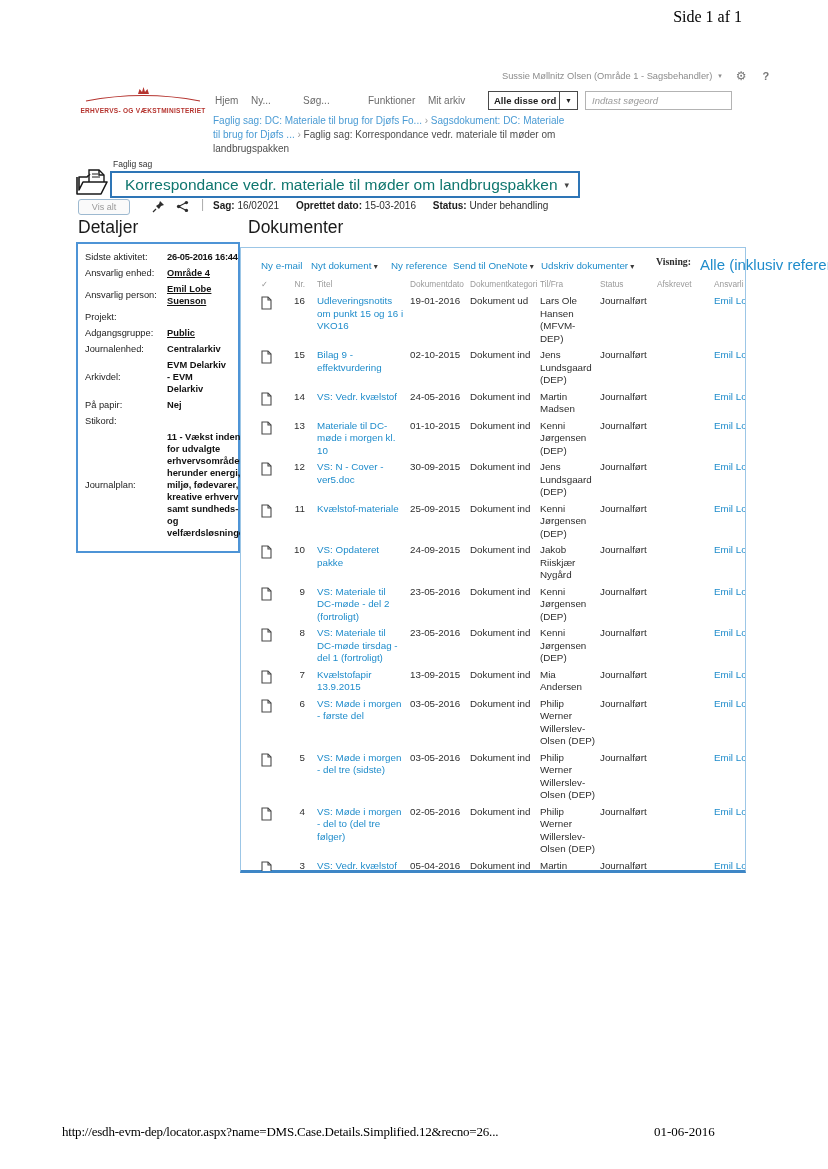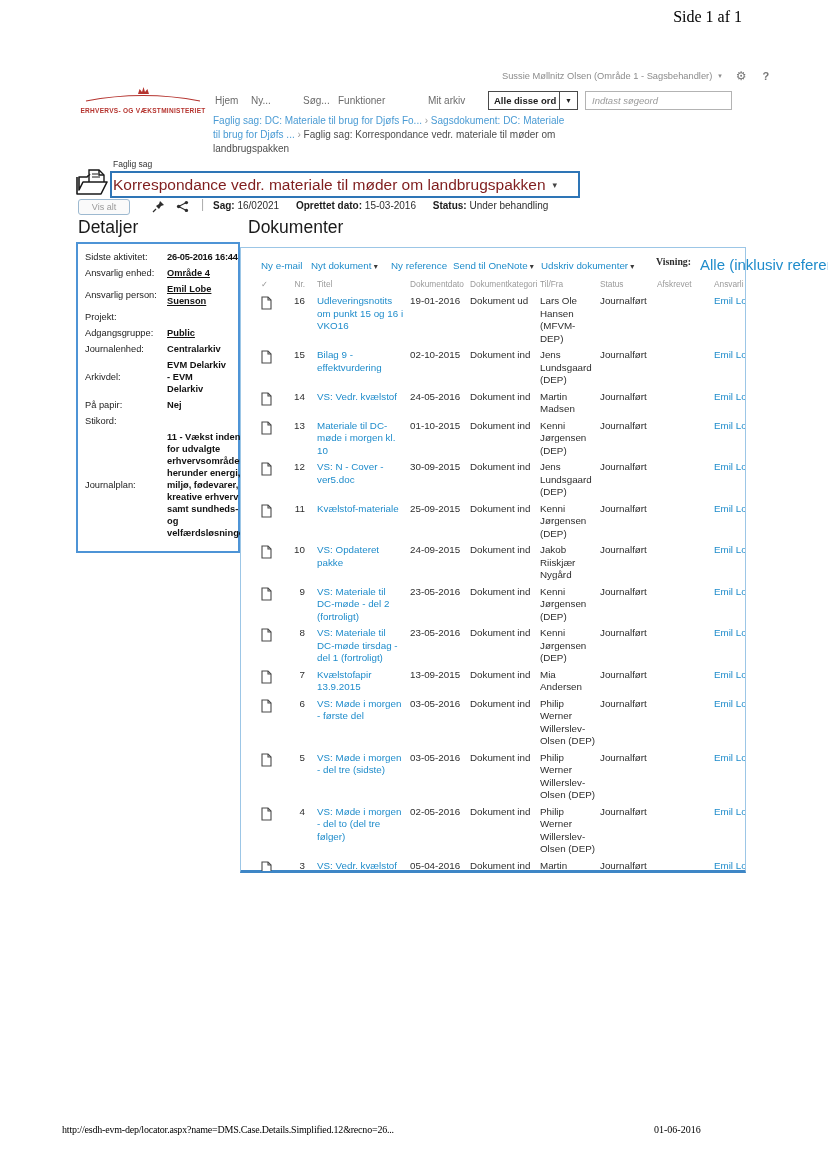--- a/index.html
+++ b/index.html
@@ -2,61 +2,61 @@
 <html><head>
 <meta charset="utf-8">
 <style>
   html,body{margin:0;padding:0;background:#ffffff;}
   .page{position:relative;width:828px;height:1169px;background:#fff;overflow:hidden;
         font-family:"Liberation Sans",sans-serif;color:#2e2e2e;}
   .serif{font-family:"Liberation Serif",serif;color:#000;}
 
   
   .page-label{position:absolute;top:8px;left:600px;width:142px;text-align:right;font-size:16px;}
-  .footer{position:absolute;top:1124px;left:62px;width:720px;font-size:10px;white-space:nowrap;}
+  .footer{position:absolute;top:1124px;left:62px;width:720px;font-size:13px;white-space:nowrap;}
   .footer .url{letter-spacing:-0.2px;}
   .footer .fdate{position:absolute;left:592px;top:0;}
 
   
   .user-line{position:absolute;top:69px;left:502px;display:flex;align-items:center;gap:4px;
              font-size:9.3px;color:#8c8c8c;}
   .user-caret{font-size:7px;margin-left:2px;}
   .gear{font-size:12px;color:#777;margin-left:10px;}
   .help{font-size:11px;font-weight:bold;color:#777;margin-left:12px;}
 
   .logo{position:absolute;left:80px;top:86px;width:126px;text-align:center;}
   .logo-text{font-size:6.5px;font-weight:bold;color:#b5342f;letter-spacing:0.3px;margin-top:0px;white-space:nowrap;}
 
   .top-menu{position:absolute;top:95px;left:0;height:14px;font-size:10px;color:#6b6b6b;}
   .top-menu .menu-item{position:absolute;top:0;white-space:nowrap;cursor:default;}
   .top-menu .menu-item:nth-child(1){left:215px;}
   .top-menu .menu-item:nth-child(2){left:251px;}
   .top-menu .menu-item:nth-child(3){left:303px;}
-  .top-menu .menu-item:nth-child(4){left:338px;}
+  .top-menu .menu-item:nth-child(4){left:368px;}
   .top-menu .menu-item:nth-child(5){left:428px;}
 
   .search-select{position:absolute;left:488px;top:91px;width:90px;height:19px;border:1px solid #4a4a4a;
                  background:#fff;display:flex;align-items:stretch;font-size:9.5px;color:#1c1c1c;box-sizing:border-box;}
   .search-select .txt{flex:1;display:flex;align-items:center;padding-left:5px;font-weight:600;}
   .caret-box{width:17px;border-left:1px solid #4a4a4a;display:flex;align-items:center;justify-content:center;font-size:7px;color:#222;}
   .search-input{position:absolute;left:585px;top:91px;width:147px;height:19px;border:1px solid #b3b3b3;
                 box-sizing:border-box;font-size:9.5px;padding:0 6px;font-family:"Liberation Sans",sans-serif;color:#444;}
   .search-input::placeholder{font-style:italic;color:#9a9a9a;}
 
   .breadcrumb{position:absolute;left:213px;top:114px;width:356px;font-size:10px;line-height:14px;}
   .bc-link{color:#4a9bd4;}
   .bc-sep{color:#9a9a9a;}
   .bc-current{color:#4d4d4d;}
 
   
   .case-type-label{position:absolute;left:113px;top:159px;font-size:8.5px;color:#333;}
   .folder-icon{position:absolute;left:75px;top:167px;}
   .case-title-box{position:absolute;left:110px;top:171px;width:470px;height:27px;border:2px solid #2e75b6;
                   background:#fff;display:flex;align-items:center;box-sizing:border-box;}
-  .case-title{font-size:15.5px;color:#7f1d1d;padding-left:1px;white-space:nowrap;}
+  .case-title{font-size:15.5px;color:#0f766e;padding-left:13px;white-space:nowrap;}
   .title-caret{font-size:9px;color:#444;margin-left:7px;}
 
   .vis-alt{position:absolute;left:78px;top:199px;width:52px;height:16px;border:1px solid #9db9d0;border-radius:3px;
            background:#fafafa;color:#9a9a9a;font-size:9px;display:flex;align-items:center;justify-content:center;box-sizing:border-box;}
   .pin-icon{position:absolute;left:152px;top:200px;}
   .share-icon{position:absolute;left:176px;top:200px;}
   .action-divider{position:absolute;left:201px;top:197px;color:#aaa;font-size:12px;}
   .case-info{position:absolute;left:213px;top:200px;font-size:10px;color:#2e2e2e;white-space:nowrap;}
   .case-info b{color:#1c1c1c;}
   .case-info .gap{display:inline-block;width:14px;}

